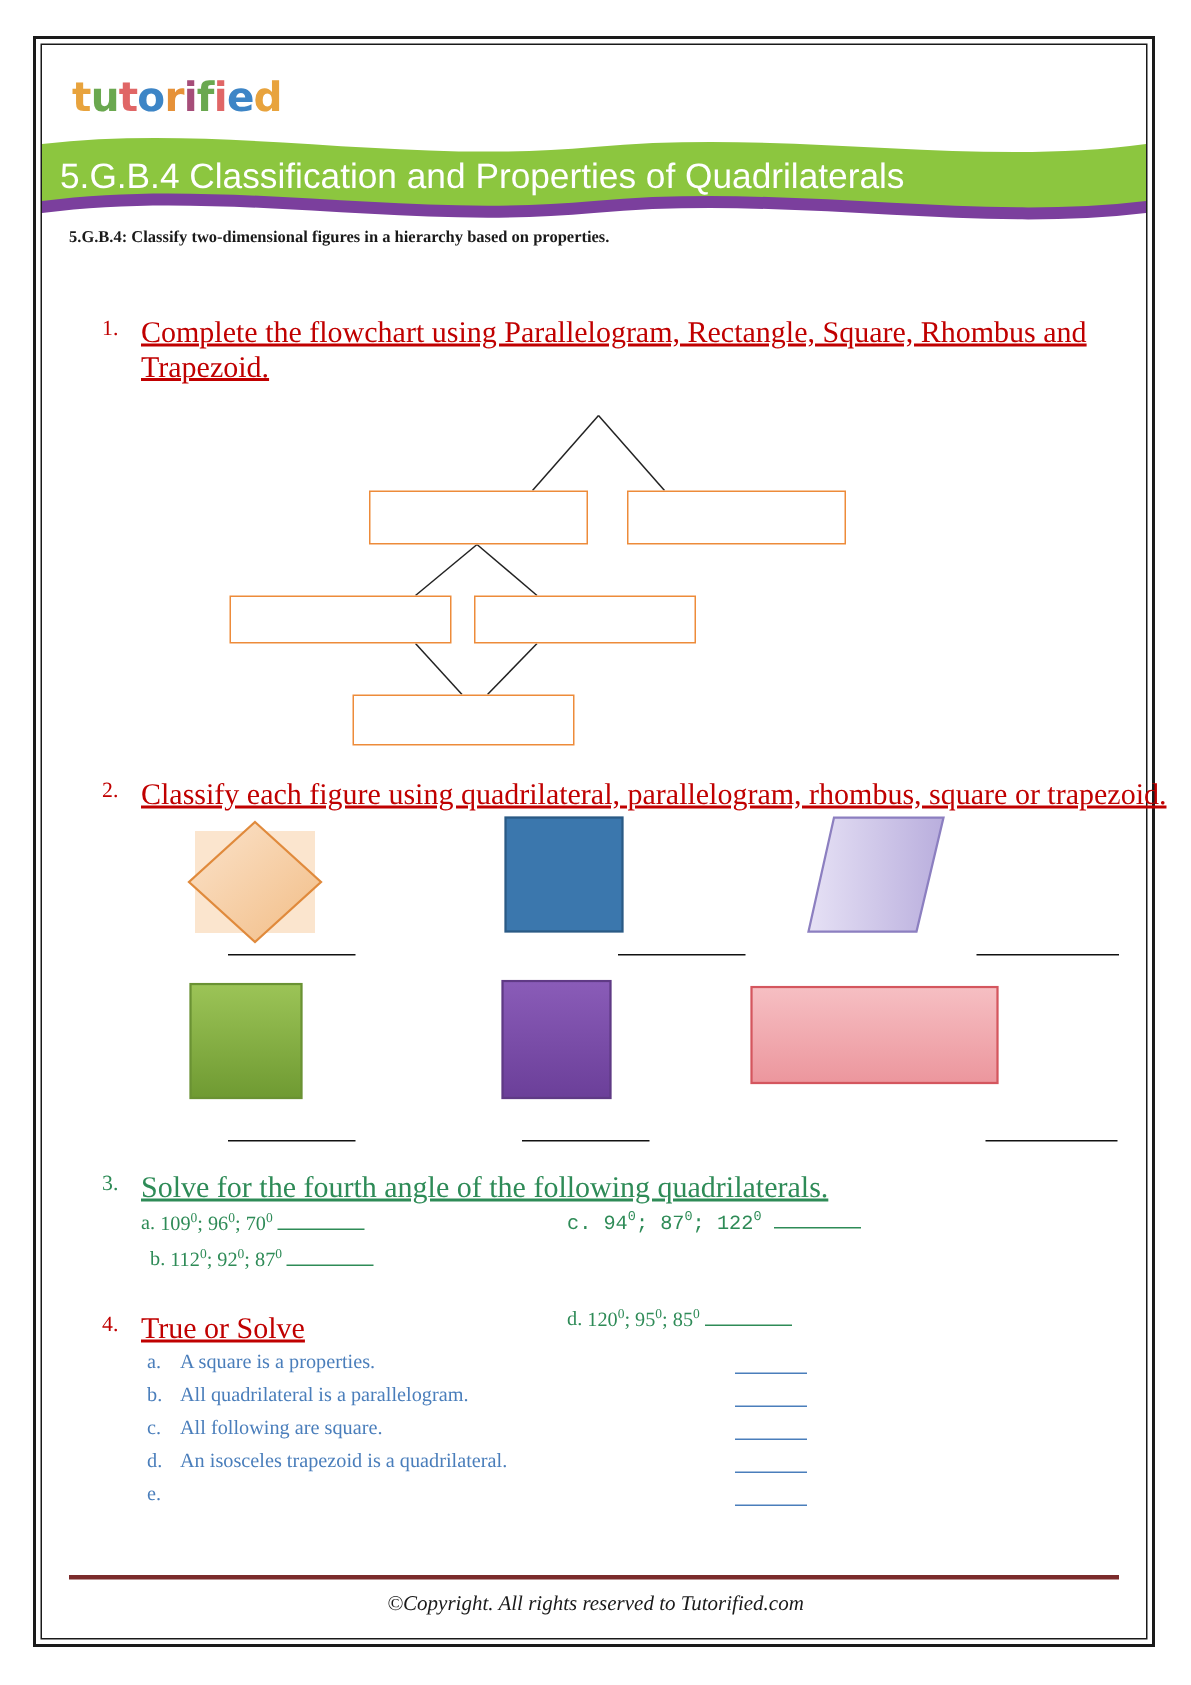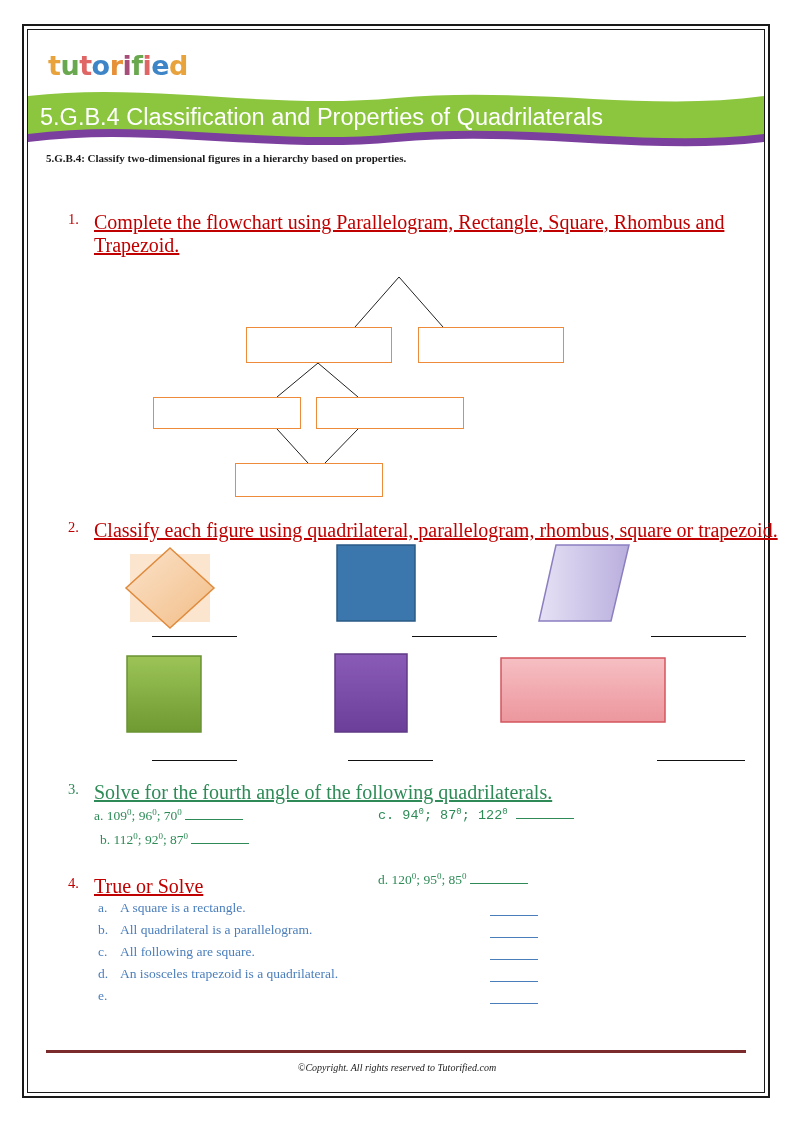--- a/index.html
+++ b/index.html
@@ -144,21 +144,21 @@
     position: absolute;
     left: 46px; top: 1050px;
     width: 700px; height: 3px;
     background: #7b2b2b;
   }
   .footer-text {
     position: absolute;
     left: 0; top: 1062px;
     width: 794px;
     text-align: center;
-    font-size: 10px;
+    font-size: 14px;
     font-style: italic;
     color: #1a1a1a;
     font-family: "Liberation Serif", serif;
   }
 </style>
 </head>
 <body>
 
 <div class="page">
 
@@ -282,21 +282,21 @@
   <div class="q3item" style="left:378px; top:830px;margin-top:40px;">
     <span>d.</span>
     <span id="q3d"> 120<sup>0</sup>; 95<sup>0</sup>; 85<sup>0</sup> </span>
     <span class="ul"></span>
   </div>
 
   <div class="q-num red" style="left:68px; top:875px;">4.</div>
   <div class="q-text red" style="left:94px; top:875px;">True or Solve</div>
 
   <div class="q4item" style="left:98px; top:900px;">a.</div>
-  <div class="q4item" style="left:120px; top:900px;">A square is a rectangle.</div>
+  <div class="q4item" style="left:120px; top:900px;">A square is a properties.</div>
   <div class="q4line" style="left:490px; top:915px;"></div>
 
   <div class="q4item" style="left:98px; top:922px;">b.</div>
   <div class="q4item" style="left:120px; top:922px;">All quadrilateral is a parallelogram.</div>
   <div class="q4line" style="left:490px; top:937px;"></div>
 
   <div class="q4item" style="left:98px; top:944px;">c.</div>
   <div class="q4item" style="left:120px; top:944px;">All following are square.</div>
   <div class="q4line" style="left:490px; top:959px;"></div>
 

